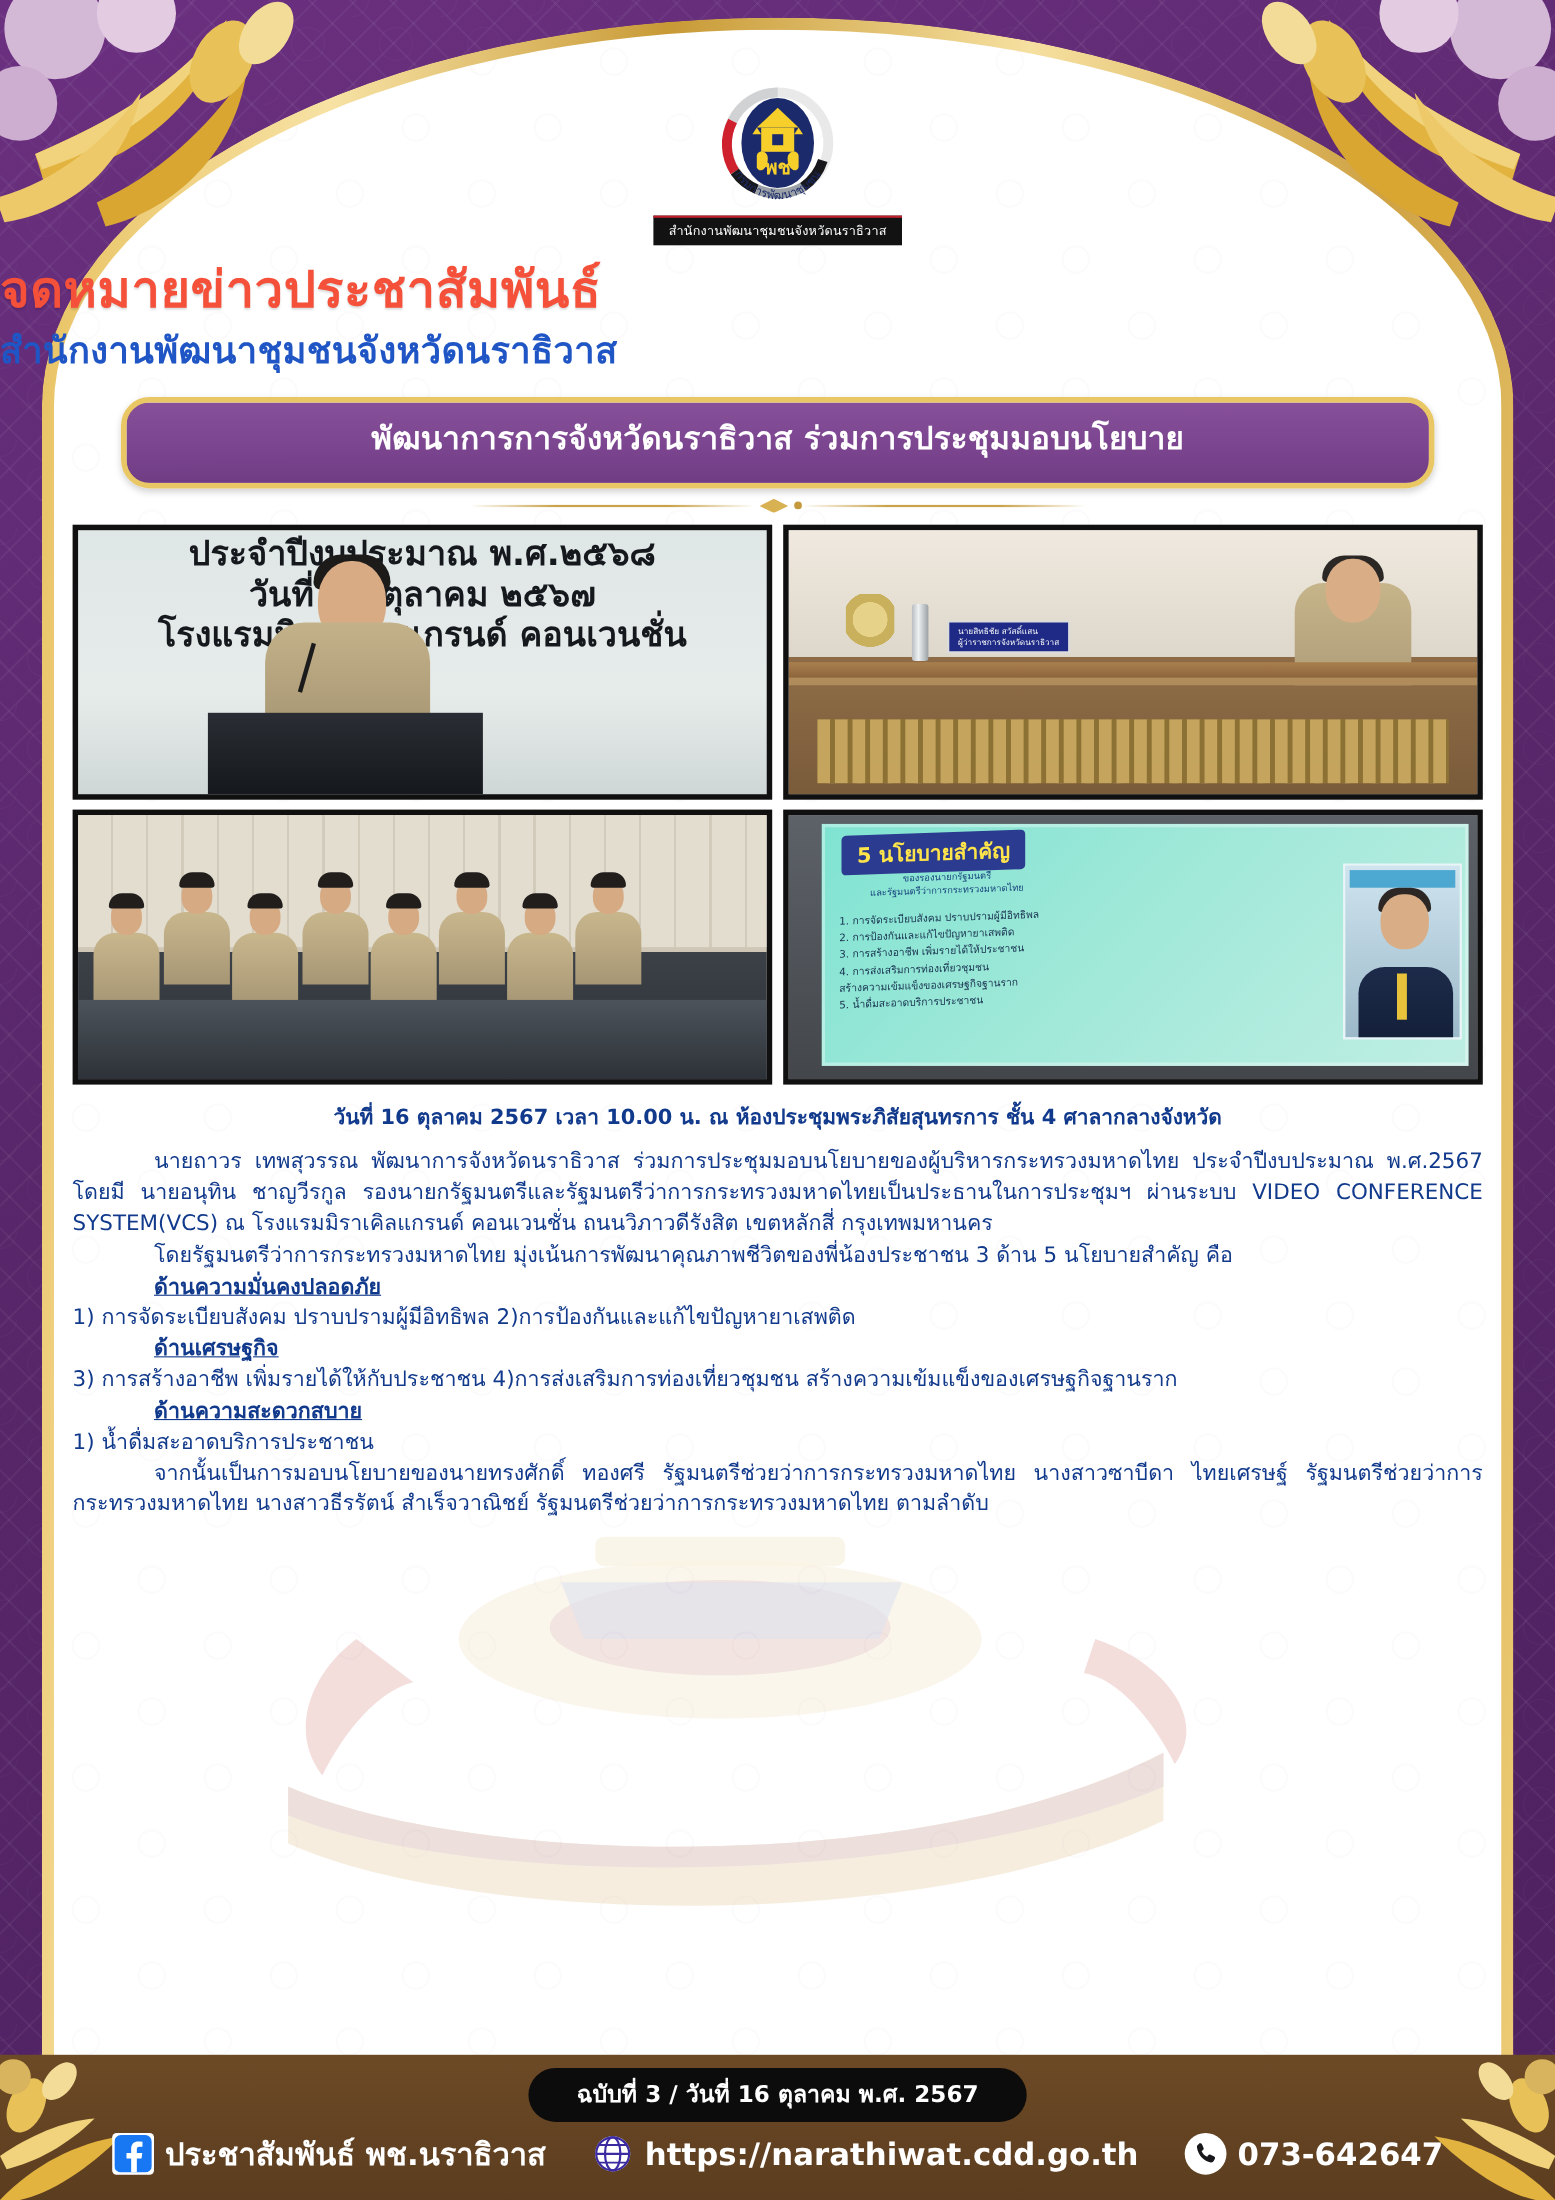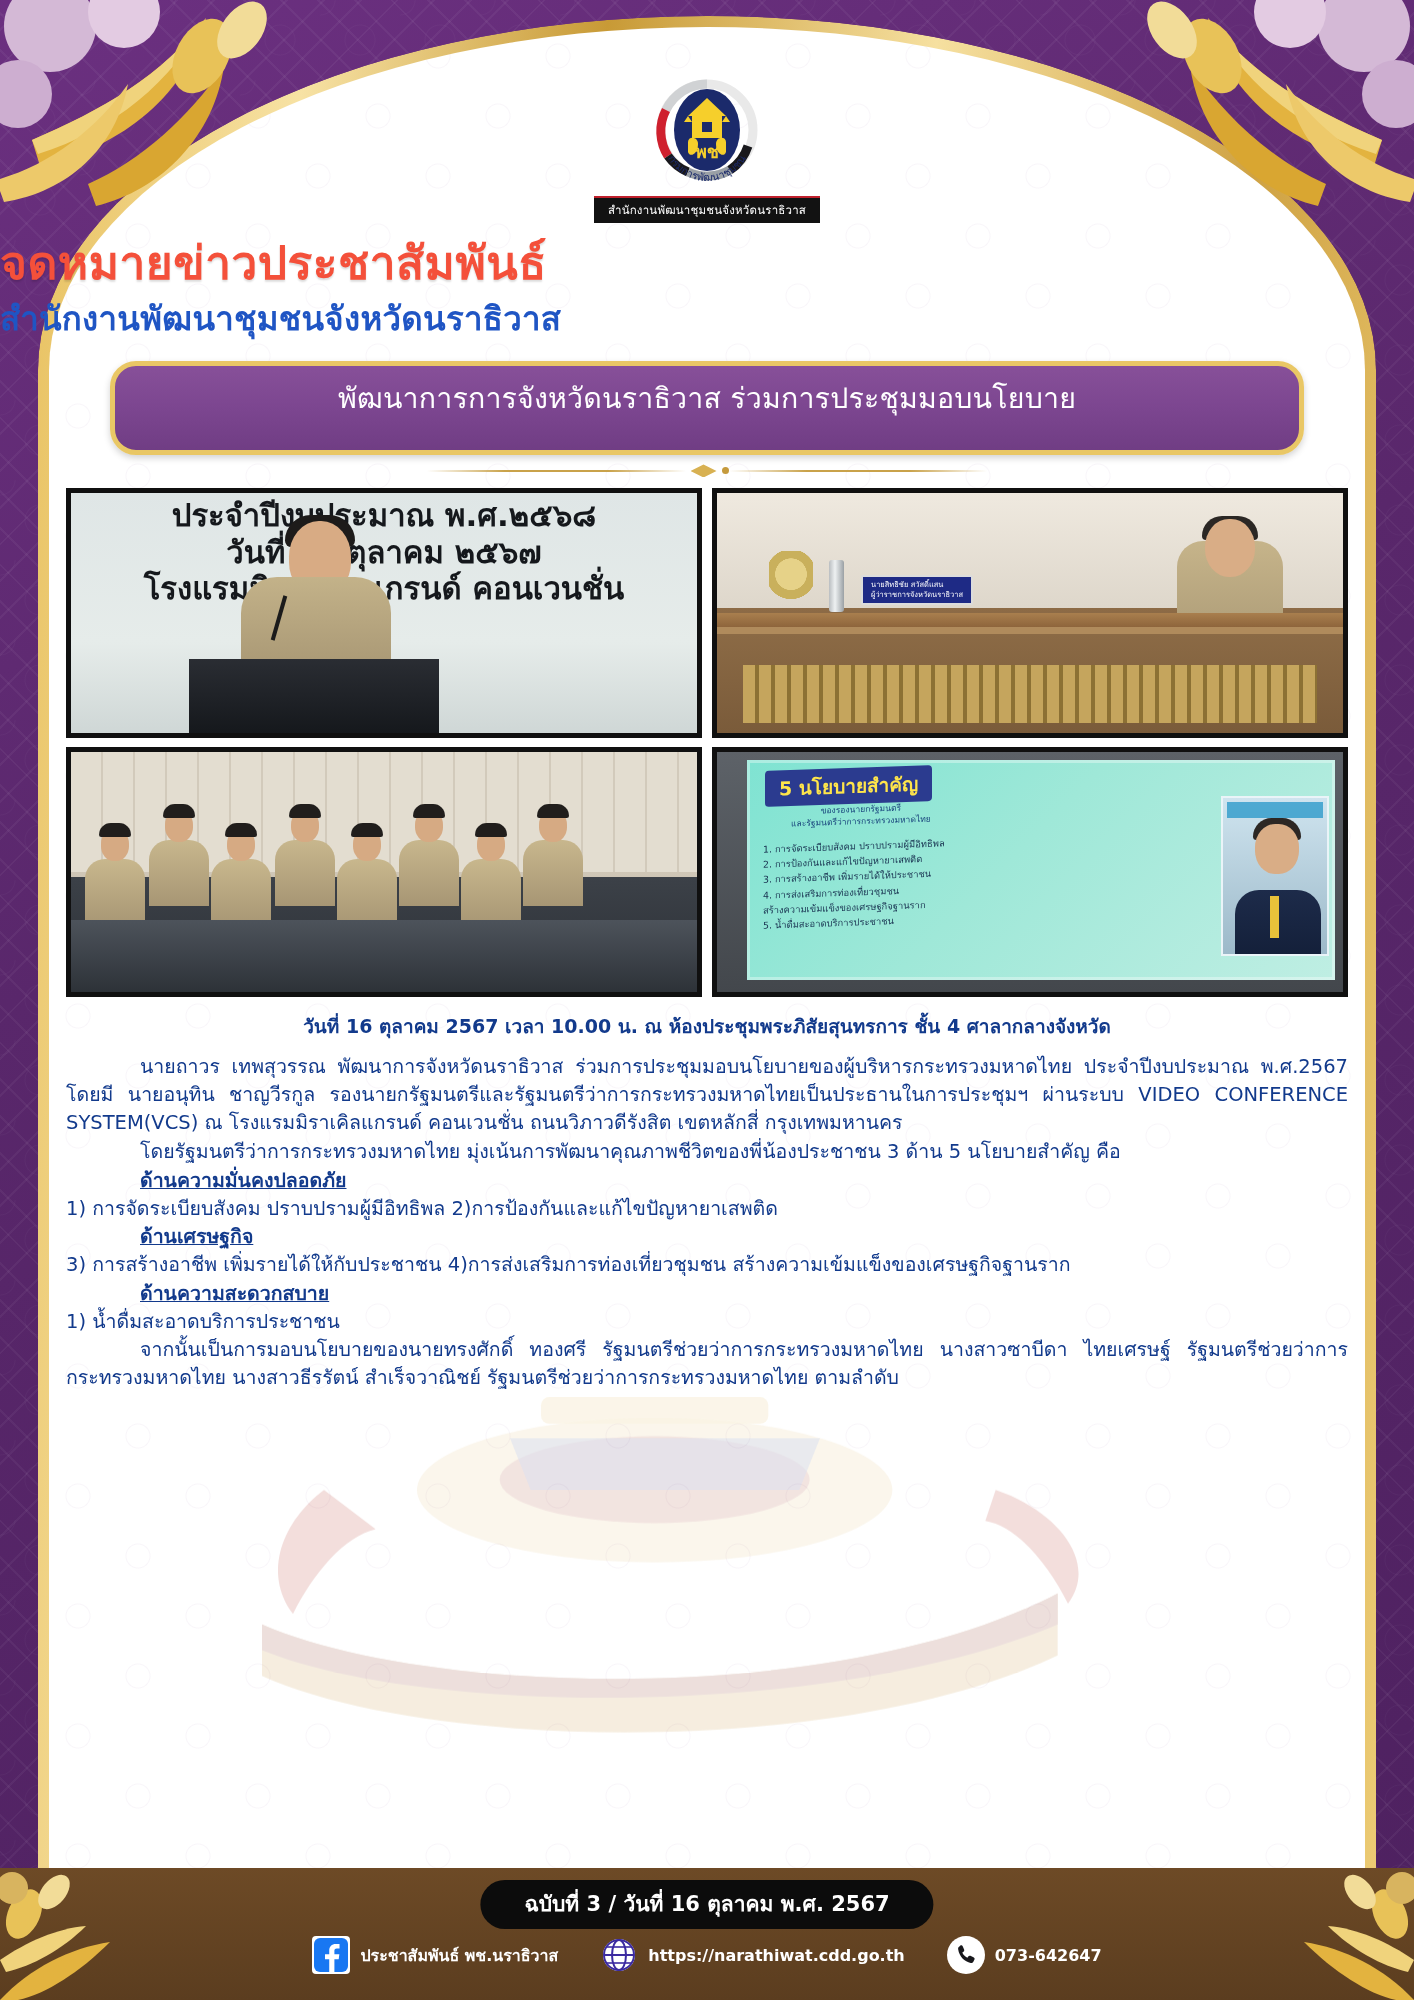--- a/index.html
+++ b/index.html
@@ -113,25 +113,25 @@
   
   .banner-wrap {
     position: relative;
     z-index: 7;
     margin: 16px 110px 0 110px;
   }
   .banner {
     background: linear-gradient(180deg,#875099 0%, #7c4690 50%, #703d84 100%);
     border: 5px solid #e9c765;
     border-radius: 26px;
-    padding: 14px 26px 32px;
+    padding: 14px 26px 21px;
     text-align: center;
     color: #ffffff;
     font-size: 28.5px;
-    font-weight: 400;
+    font-weight: 700;
     line-height: 1.34;
     letter-spacing: .2px;
     box-shadow: 0 3px 7px rgba(0,0,0,.18);
   }
 
   
   .divider {
     position: relative; z-index: 7;
     margin: 9px auto 0;
     width: 560px; height: 14px;
@@ -391,21 +391,21 @@
     white-space: nowrap;
   }
   .contact-row {
     position:absolute; left: 0; right: 0; top: 68px;
     display: flex; align-items: center; justify-content: center;
     gap: 42px;
     color: #ffffff;
   }
   .contact {
     display:flex; align-items:center; gap: 10px;
-    font-size: 16px; font-weight: 700; color:#fff;
+    font-size: 28px; font-weight: 700; color:#fff;
     white-space: nowrap;
   }
   .ic {
     width: 38px; height: 38px; border-radius: 50%;
     display:flex; align-items:center; justify-content:center;
     flex: 0 0 auto;
   }
   .ic-fb { background:#ffffff; border-radius: 4px; }
   .ic-web { background: transparent; }
   .ic-tel { background:#ffffff; }

